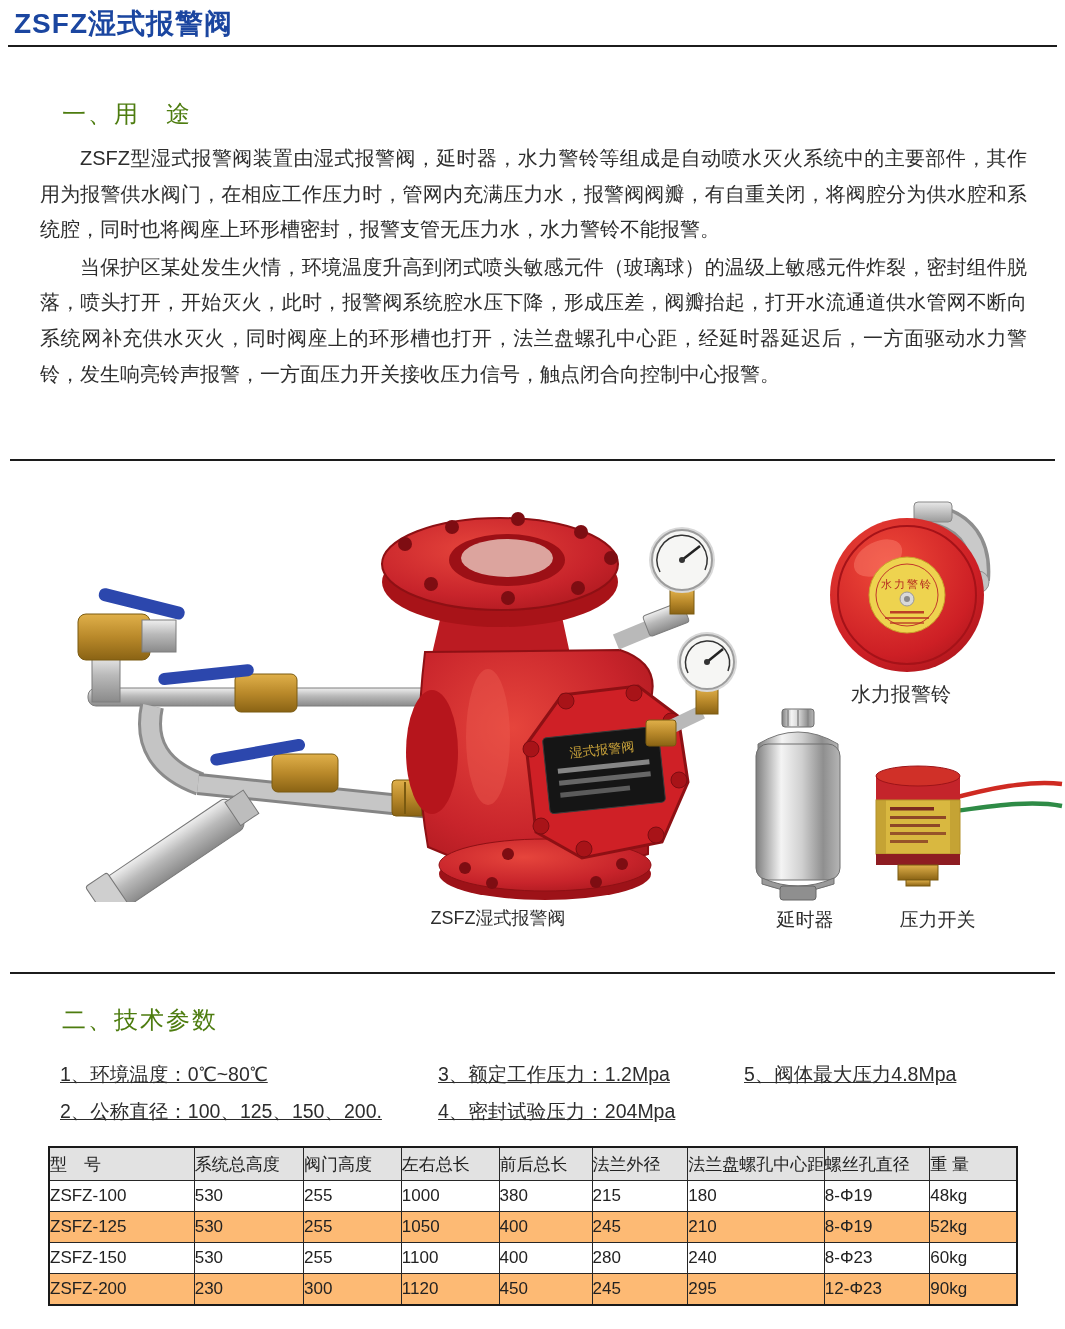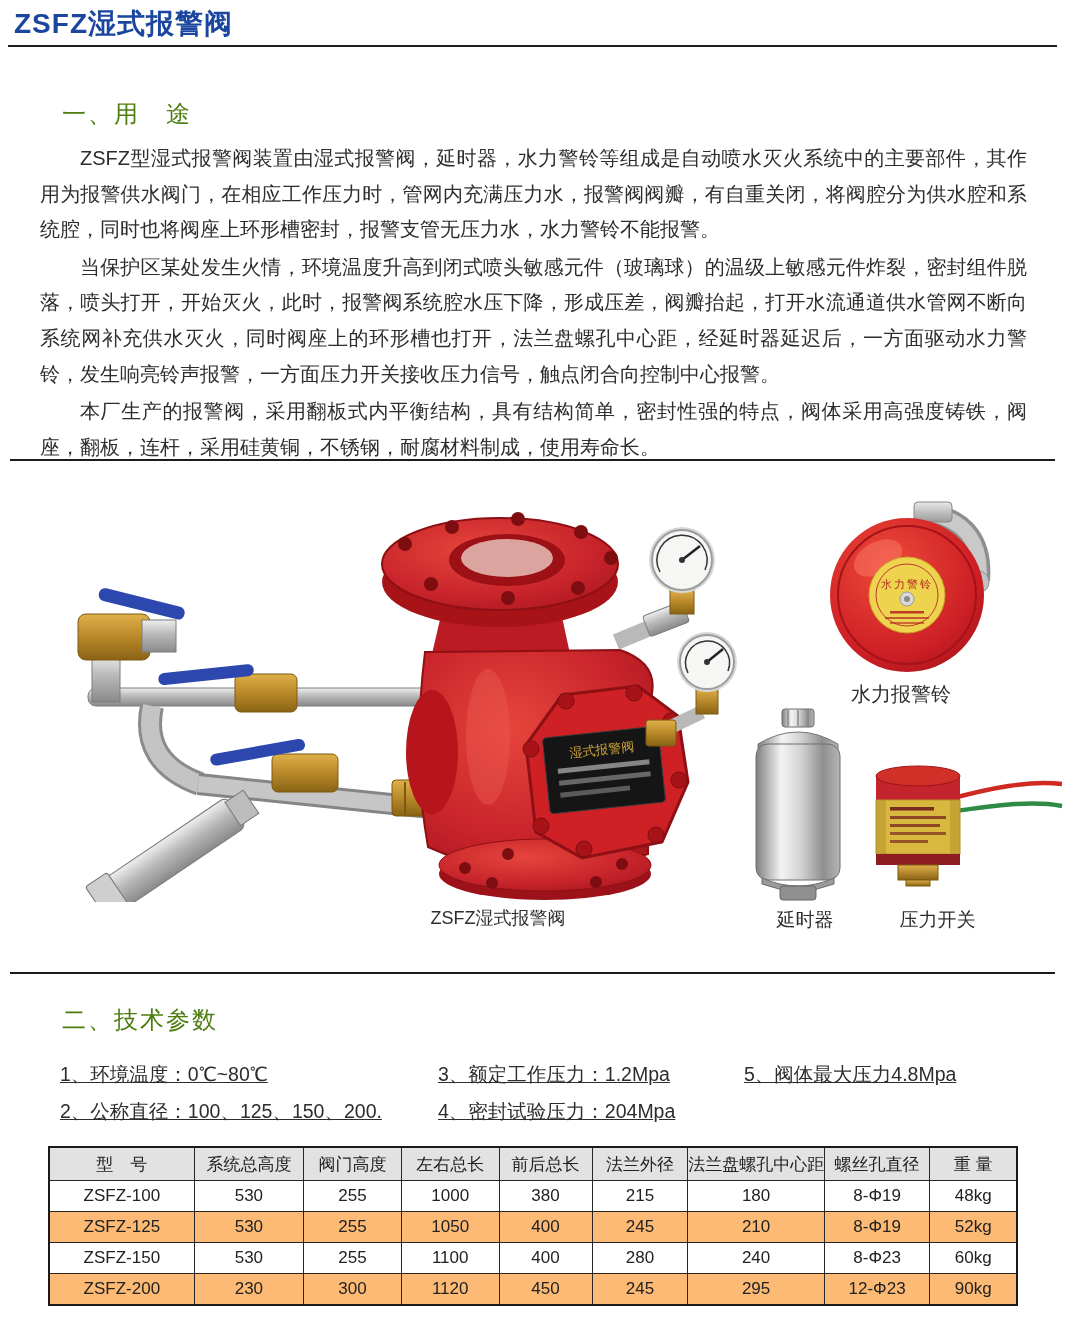--- a/index.html
+++ b/index.html
@@ -37,40 +37,39 @@
   .params-col1 { left:60px; }
   .params-col2 { left:438px; }
   .params-col3 { left:744px; }
   table.spec {
     position:absolute; left:48px; top:1146px; width:970px;
     border-collapse:collapse; table-layout:fixed;
     font-size:17px; color:#222; background:#fff;
     border:2px solid #1a1a1a;
   }
   table.spec th, table.spec td {
-    border:1px solid #262626; text-align:center; padding:0;
+    border:1px solid #262626; text-align:left; padding:0;
     height:30px; overflow:hidden; white-space:nowrap; font-weight:normal;
   }
   table.spec th { background:#e2e2e2; height:32px; }
   table.spec tr.alt td { background:#fdba74;margin-top:32px; }
 </style>
 </head>
 <body>
 
 <div class="page">
 
   <div class="page-title">ZSFZ湿式报警阀</div>
   <div class="title-rule"></div>
 
   <div class="sec-heading heading-usage">一、用　途</div>
 
   <div class="bodytext">
     <p>ZSFZ型湿式报警阀装置由湿式报警阀，延时器，水力警铃等组成是自动喷水灭火系统中的主要部件，其作用为报警供水阀门，在相应工作压力时，管网内充满压力水，报警阀阀瓣，有自重关闭，将阀腔分为供水腔和系统腔，同时也将阀座上环形槽密封，报警支管无压力水，水力警铃不能报警。</p>
     <p>当保护区某处发生火情，环境温度升高到闭式喷头敏感元件（玻璃球）的温级上敏感元件炸裂，密封组件脱落，喷头打开，开始灭火，此时，报警阀系统腔水压下降，形成压差，阀瓣抬起，打开水流通道供水管网不断向系统网补充供水灭火，同时阀座上的环形槽也打开，法兰盘螺孔中心距，经延时器延迟后，一方面驱动水力警铃，发生响亮铃声报警，一方面压力开关接收压力信号，触点闭合向控制中心报警。</p>
-    <p>本厂生产的报警阀，采用翻板式内平衡结构，具有结构简单，密封性强的特点，阀体采用高强度铸铁，阀座，翻板，连杆，采用硅黄铜，不锈钢，耐腐材料制成，使用寿命长。</p>
   </div>
 
   <div class="rule rule-figtop"></div>
 
   <svg class="fig" style="left:60px;top:502px;" width="705" height="400" viewBox="0 0 705 400">
     <defs>
       <linearGradient id="steelH" x1="0" y1="0" x2="0" y2="1">
         <stop offset="0" stop-color="#efefef"></stop>
           <stop offset="0.45" stop-color="#b9b9b9"></stop>
           <stop offset="1" stop-color="#8a8a8a"></stop>

